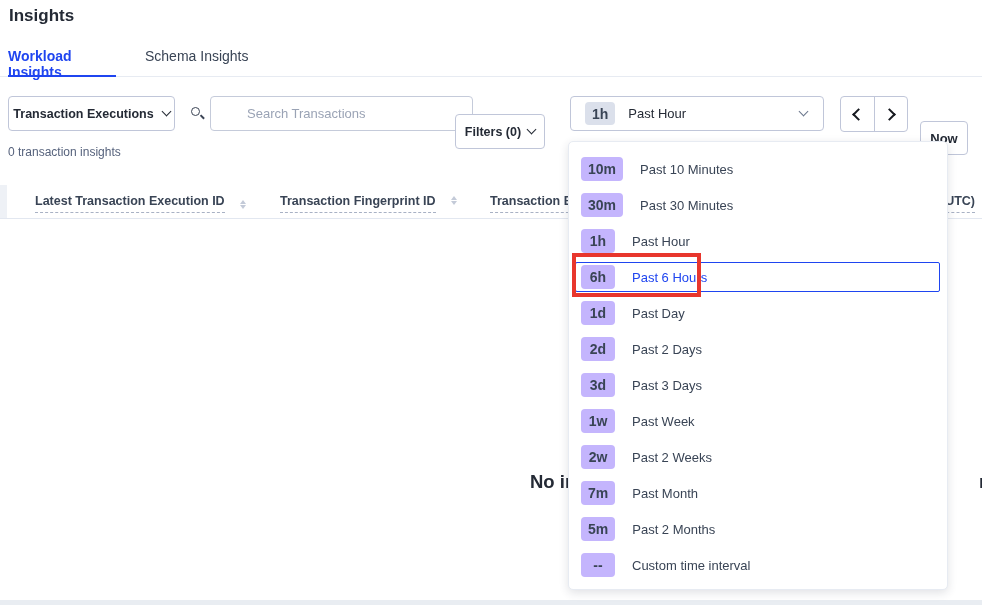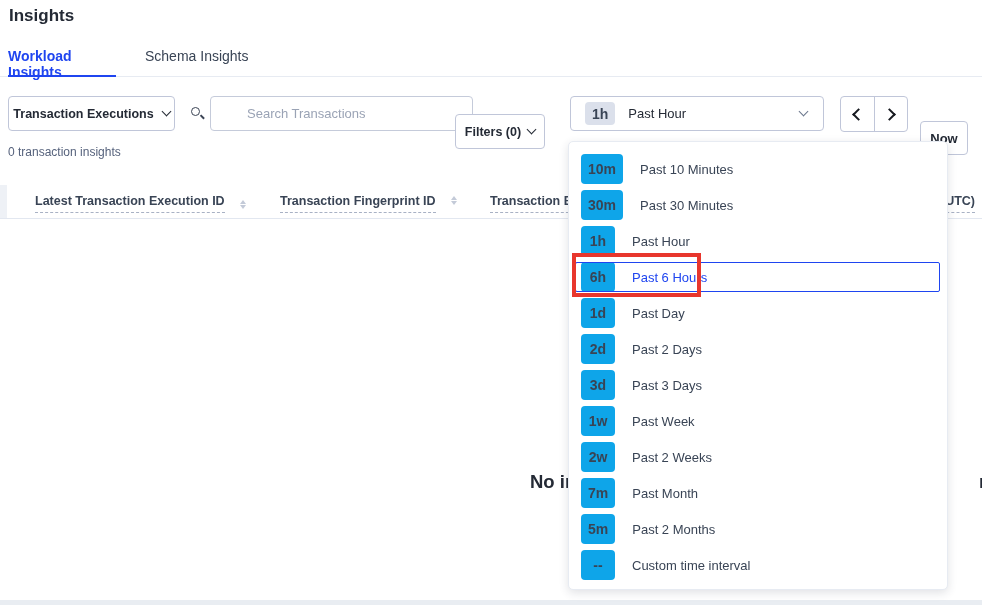--- a/index.html
+++ b/index.html
@@ -63,21 +63,21 @@
 
   
   .empty-frag { position:absolute; top:471px; font-size:18.5px; font-weight:bold; color:#242a35; white-space:nowrap; z-index:1; }
   .empty-left { left:530px; }
   .empty-right { left:945px;margin-left:34px; }
 
   
   .dropdown { position:absolute; left:568px; top:141px; width:380px; height:449px; background:#fff;
               border:1px solid #e7ebf2; border-radius:5px; box-shadow:0 3px 10px rgba(40,50,70,0.14); z-index:5; padding-top:9px; }
   .dd-item { position:relative; height:36px; display:flex; align-items:center; padding-left:12px; cursor:pointer; }
-  .dd-item .badge { min-width:34px; height:30px; background:#0ea5e9; }
+  .dd-item .badge { min-width:34px; height:24px; background:#c4b5fd; }
   .dd-item .dd-label { margin-left:17px; font-size:13px; color:#394455; }
   .dd-item.selected .dd-label { color:#1f45f0; }
   .dd-ring { position:absolute; left:6px; right:7px; top:3px; bottom:3px; border:1px solid #1f45f0; border-radius:2px; pointer-events:none; }
   .red-box { position:absolute; left:3px; top:111px; width:129px; height:44px; border:4px solid #e8362d; z-index:7; pointer-events:none; }
 
   .bottom-strip { position:absolute; left:0; top:600px; width:982px; height:5px; background:#e9edf2; }
 </style>
 </head>
 <body>
 

